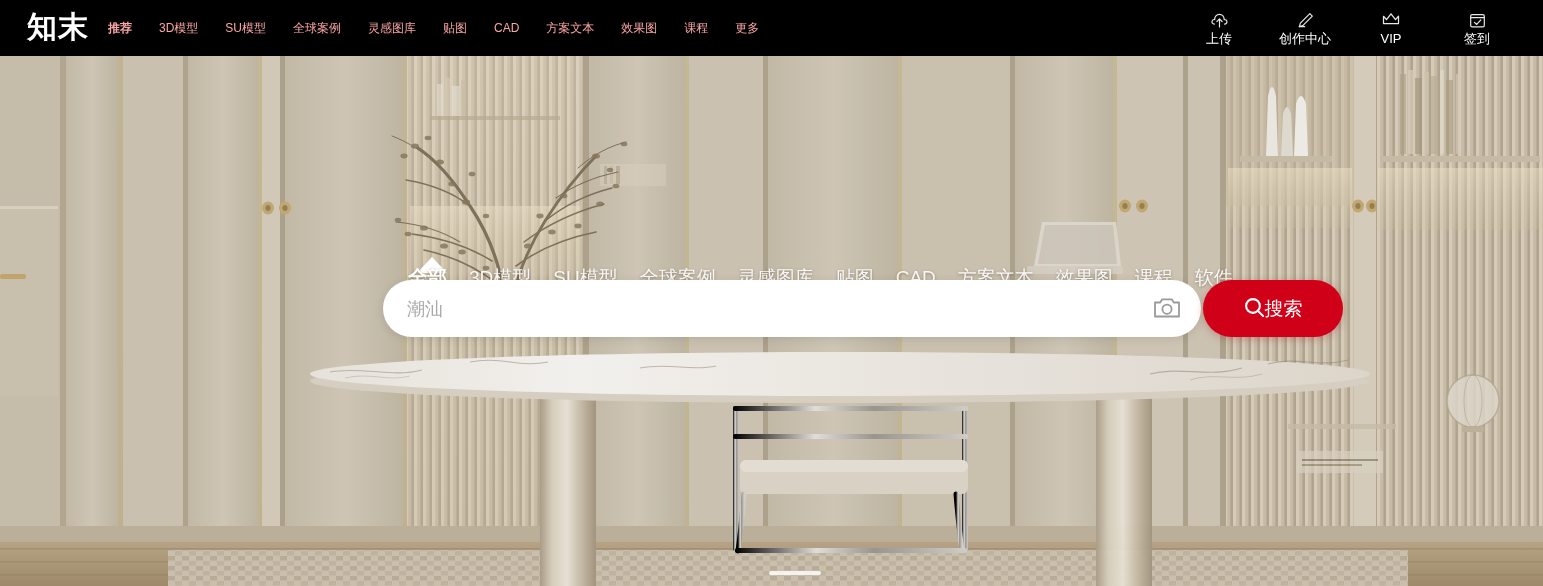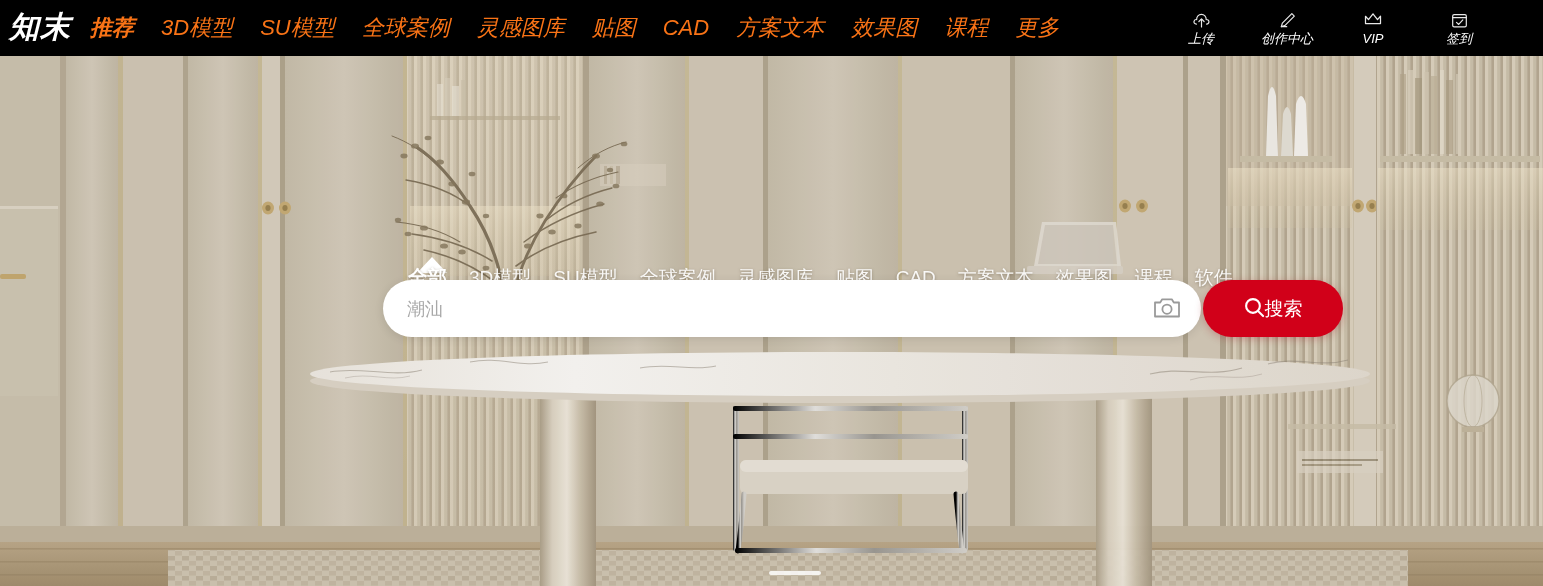--- a/index.html
+++ b/index.html
@@ -15,50 +15,49 @@
     position: relative;
     width: 1543px;
     height: 586px;
     overflow: hidden;
     background: #000;
   }
 
   
   #topnav {
     position: absolute;
-    left: 0; top: 0;
+    left: 18px; top: 0;
     width: 1498px;
     height: 56px;
     background: #000000;
     z-index: 50;
     display: flex;
     align-items: center;
-    font-style: italic;
   }
   #logo {
     position: absolute;
     left: 9px; top: 7px;
     font-size: 30px;
     font-weight: 700;
     color: #ffffff;
     letter-spacing: 1px;
     line-height: 40px;
     white-space: nowrap;
   }
   #navlinks {
     position: absolute;
     left: 90px; top: 0;
     height: 56px;
     display: flex;
     align-items: center;
     gap: 27px;
   }
   .navlink {
-    color: #f97316;
-    font-size: 22px;
+    color: #fca5a5;
+    font-size: 12px;
     line-height: 56px;
     white-space: nowrap;
     cursor: pointer;
   }
   .navlink.active { font-weight: 700; }
 
   #navright {
     position: absolute;
     right: 8px; top: 0;
     height: 56px;

